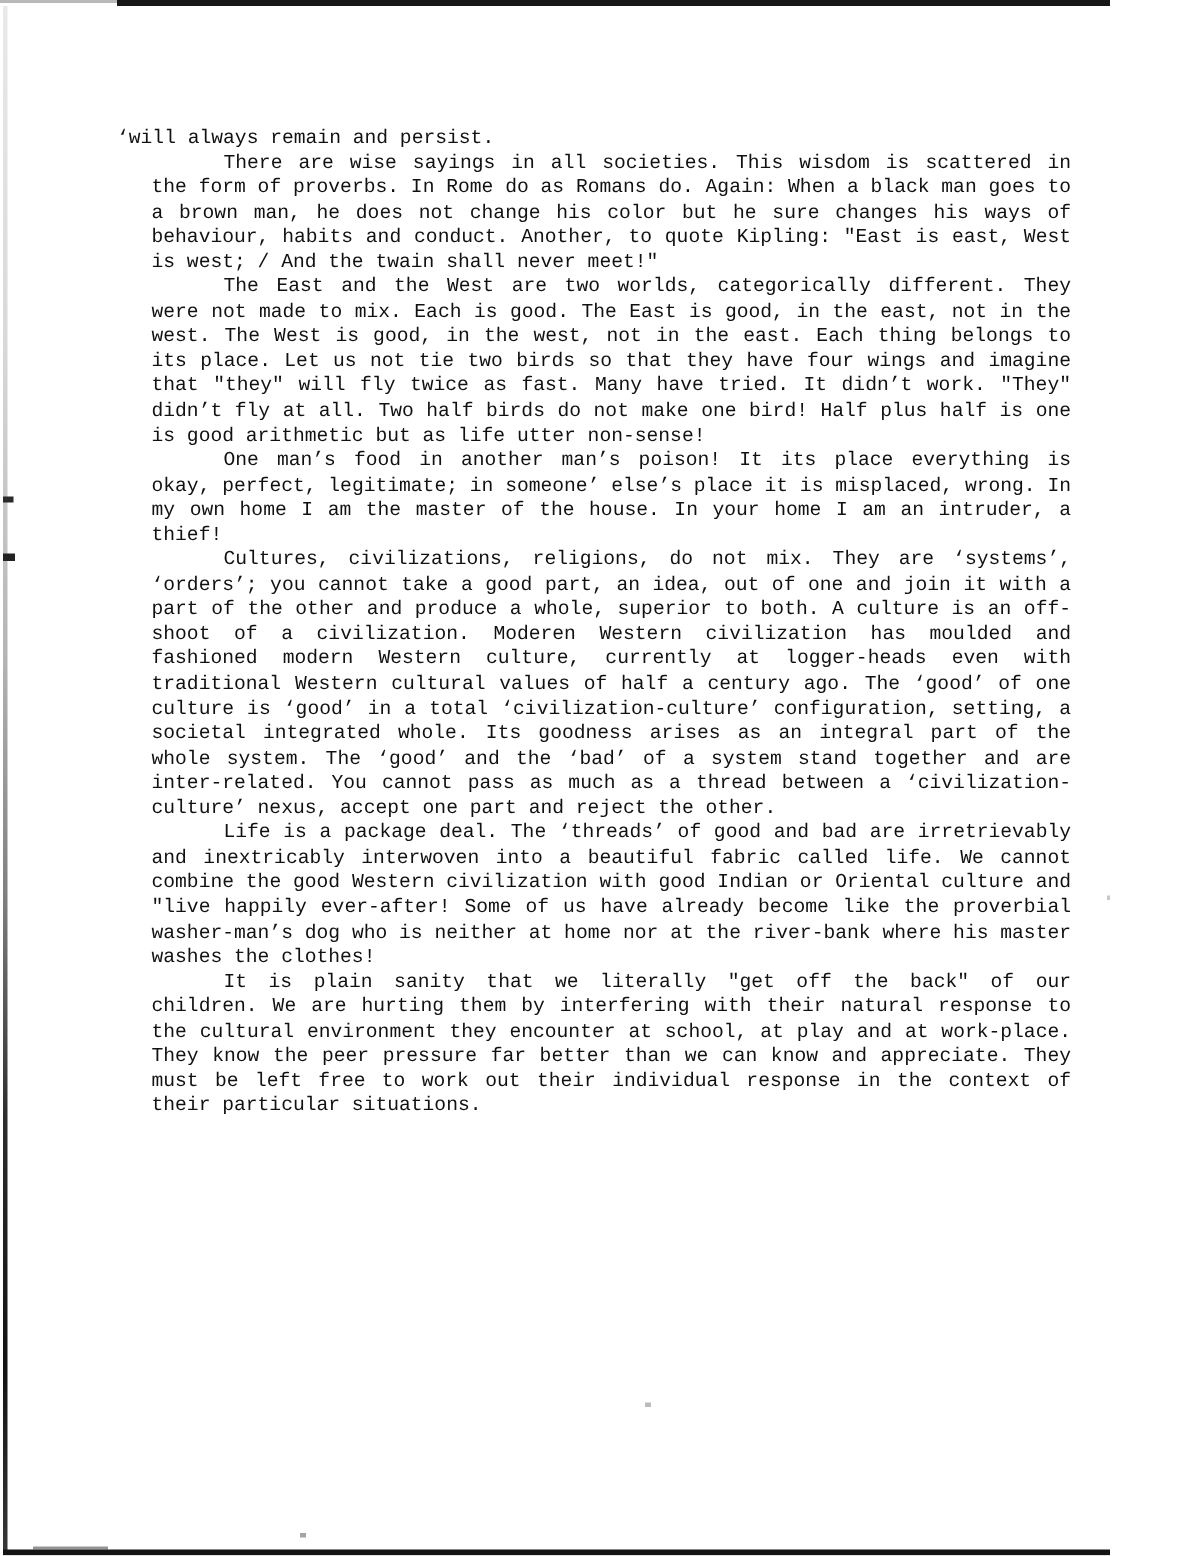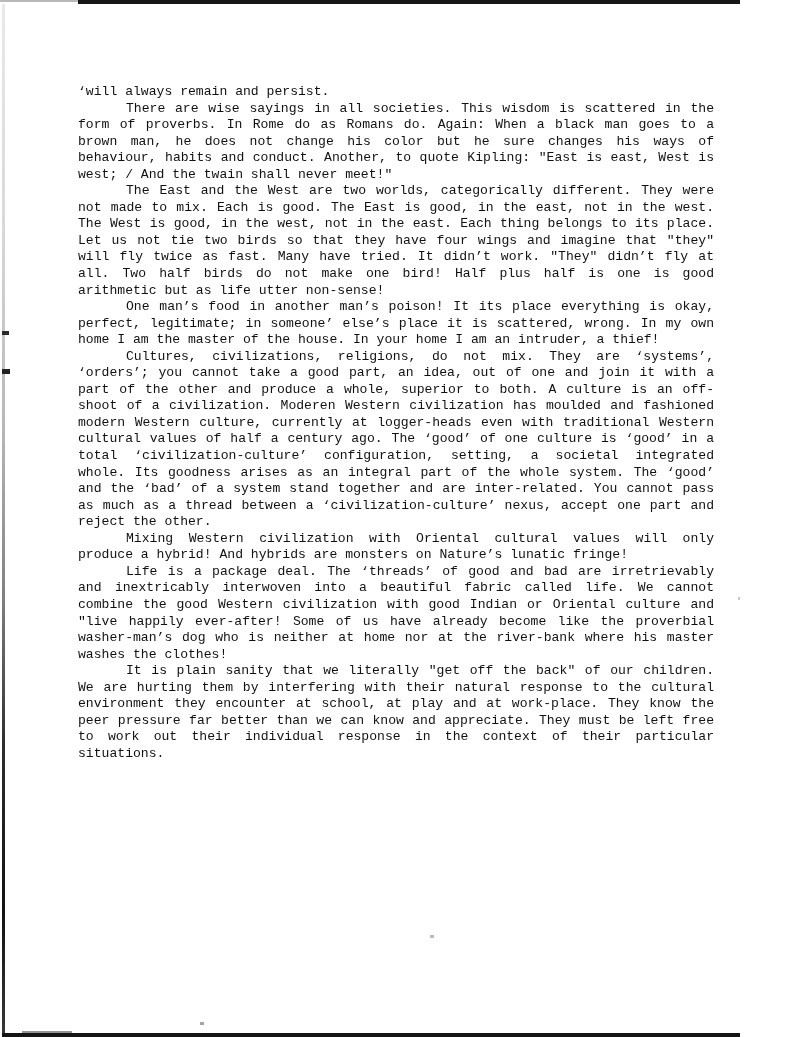--- a/index.html
+++ b/index.html
@@ -134,20 +134,21 @@
     line-height: 16.55px;
     color: #111111;
     text-align: justify;
     text-justify: inter-word;
     letter-spacing: 0px;
     word-spacing: 0px;
     -webkit-font-smoothing: none;
   }
   .para.indent {
     text-indent: 48px;
+    margin-left: 23px;
   }
 </style>
 </head>
 <body>
 
 <div class="page">
 
   <div class="scan-top-bar-soft"></div>
   <div class="scan-top-bar"></div>
   <div class="scan-left-edge"></div>
@@ -158,20 +159,19 @@
   <div class="scan-speck-4"></div>
   <div class="scan-speck-5"></div>
   <div class="scan-speck-1"></div>
   <div class="scan-bottom-smudge"></div>
   <div class="scan-bottom-bar"></div>
 
   <div class="body-text">
     <p class="para">‘will always remain and persist.</p>
     <p class="para indent">There are wise sayings in all societies. This wisdom is scattered in the form of proverbs. In Rome do as Romans do. Again: When a black man goes to a brown man, he does not change his color but he sure changes his ways of behaviour, habits and conduct. Another, to quote Kipling: "East is east, West is west; / And the twain shall never meet!"</p>
     <p class="para indent">The East and the West are two worlds, categorically different. They were not made to mix. Each is good. The East is good, in the east, not in the west. The West is good, in the west, not in the east. Each thing belongs to its place. Let us not tie two birds so that they have four wings and imagine that "they" will fly twice as fast. Many have tried. It didn’t work. "They" didn’t fly at all. Two half birds do not make one bird! Half plus half is one is good arithmetic but as life utter non-sense!</p>
-    <p class="para indent">One man’s food in another man’s poison! It its place everything is okay, perfect, legitimate; in someone’ else’s place it is scattered, wrong. In my own home I am the master of the house. In your home I am an intruder, a thief!</p>
+    <p class="para indent">One man’s food in another man’s poison! It its place everything is okay, perfect, legitimate; in someone’ else’s place it is misplaced, wrong. In my own home I am the master of the house. In your home I am an intruder, a thief!</p>
     <p class="para indent">Cultures, civilizations, religions, do not mix. They are ‘systems’, ‘orders’; you cannot take a good part, an idea, out of one and join it with a part of the other and produce a whole, superior to both. A culture is an off-shoot of a civilization. Moderen Western civilization has moulded and fashioned modern Western culture, currently at logger-heads even with traditional Western cultural values of half a century ago. The ‘good’ of one culture is ‘good’ in a total ‘civilization-culture’ configuration, setting, a societal integrated whole. Its goodness arises as an integral part of the whole system. The ‘good’ and the ‘bad’ of a system stand together and are inter-related. You cannot pass as much as a thread between a ‘civilization-culture’ nexus, accept one part and reject the other.</p>
-    <p class="para indent">Mixing Western civilization with Oriental cultural values will only produce a hybrid! And hybrids are monsters on Nature’s lunatic fringe!</p>
     <p class="para indent">Life is a package deal. The ‘threads’ of good and bad are irretrievably and inextricably interwoven into a beautiful fabric called life. We cannot combine the good Western civilization with good Indian or Oriental culture and "live happily ever-after!  Some of us have already become like the proverbial washer-man’s dog who is neither at home nor at the river-bank where his master washes the clothes!</p>
     <p class="para indent">It is plain sanity that we literally "get off the back" of our children. We are hurting them by interfering with their natural response to the cultural environment they encounter at school, at play and at work-place. They know the peer pressure far better than we can know and appreciate. They must be left free to work out their individual response in the context of their particular situations.</p>
   </div>
 
 </div>
 
 </body></html>

